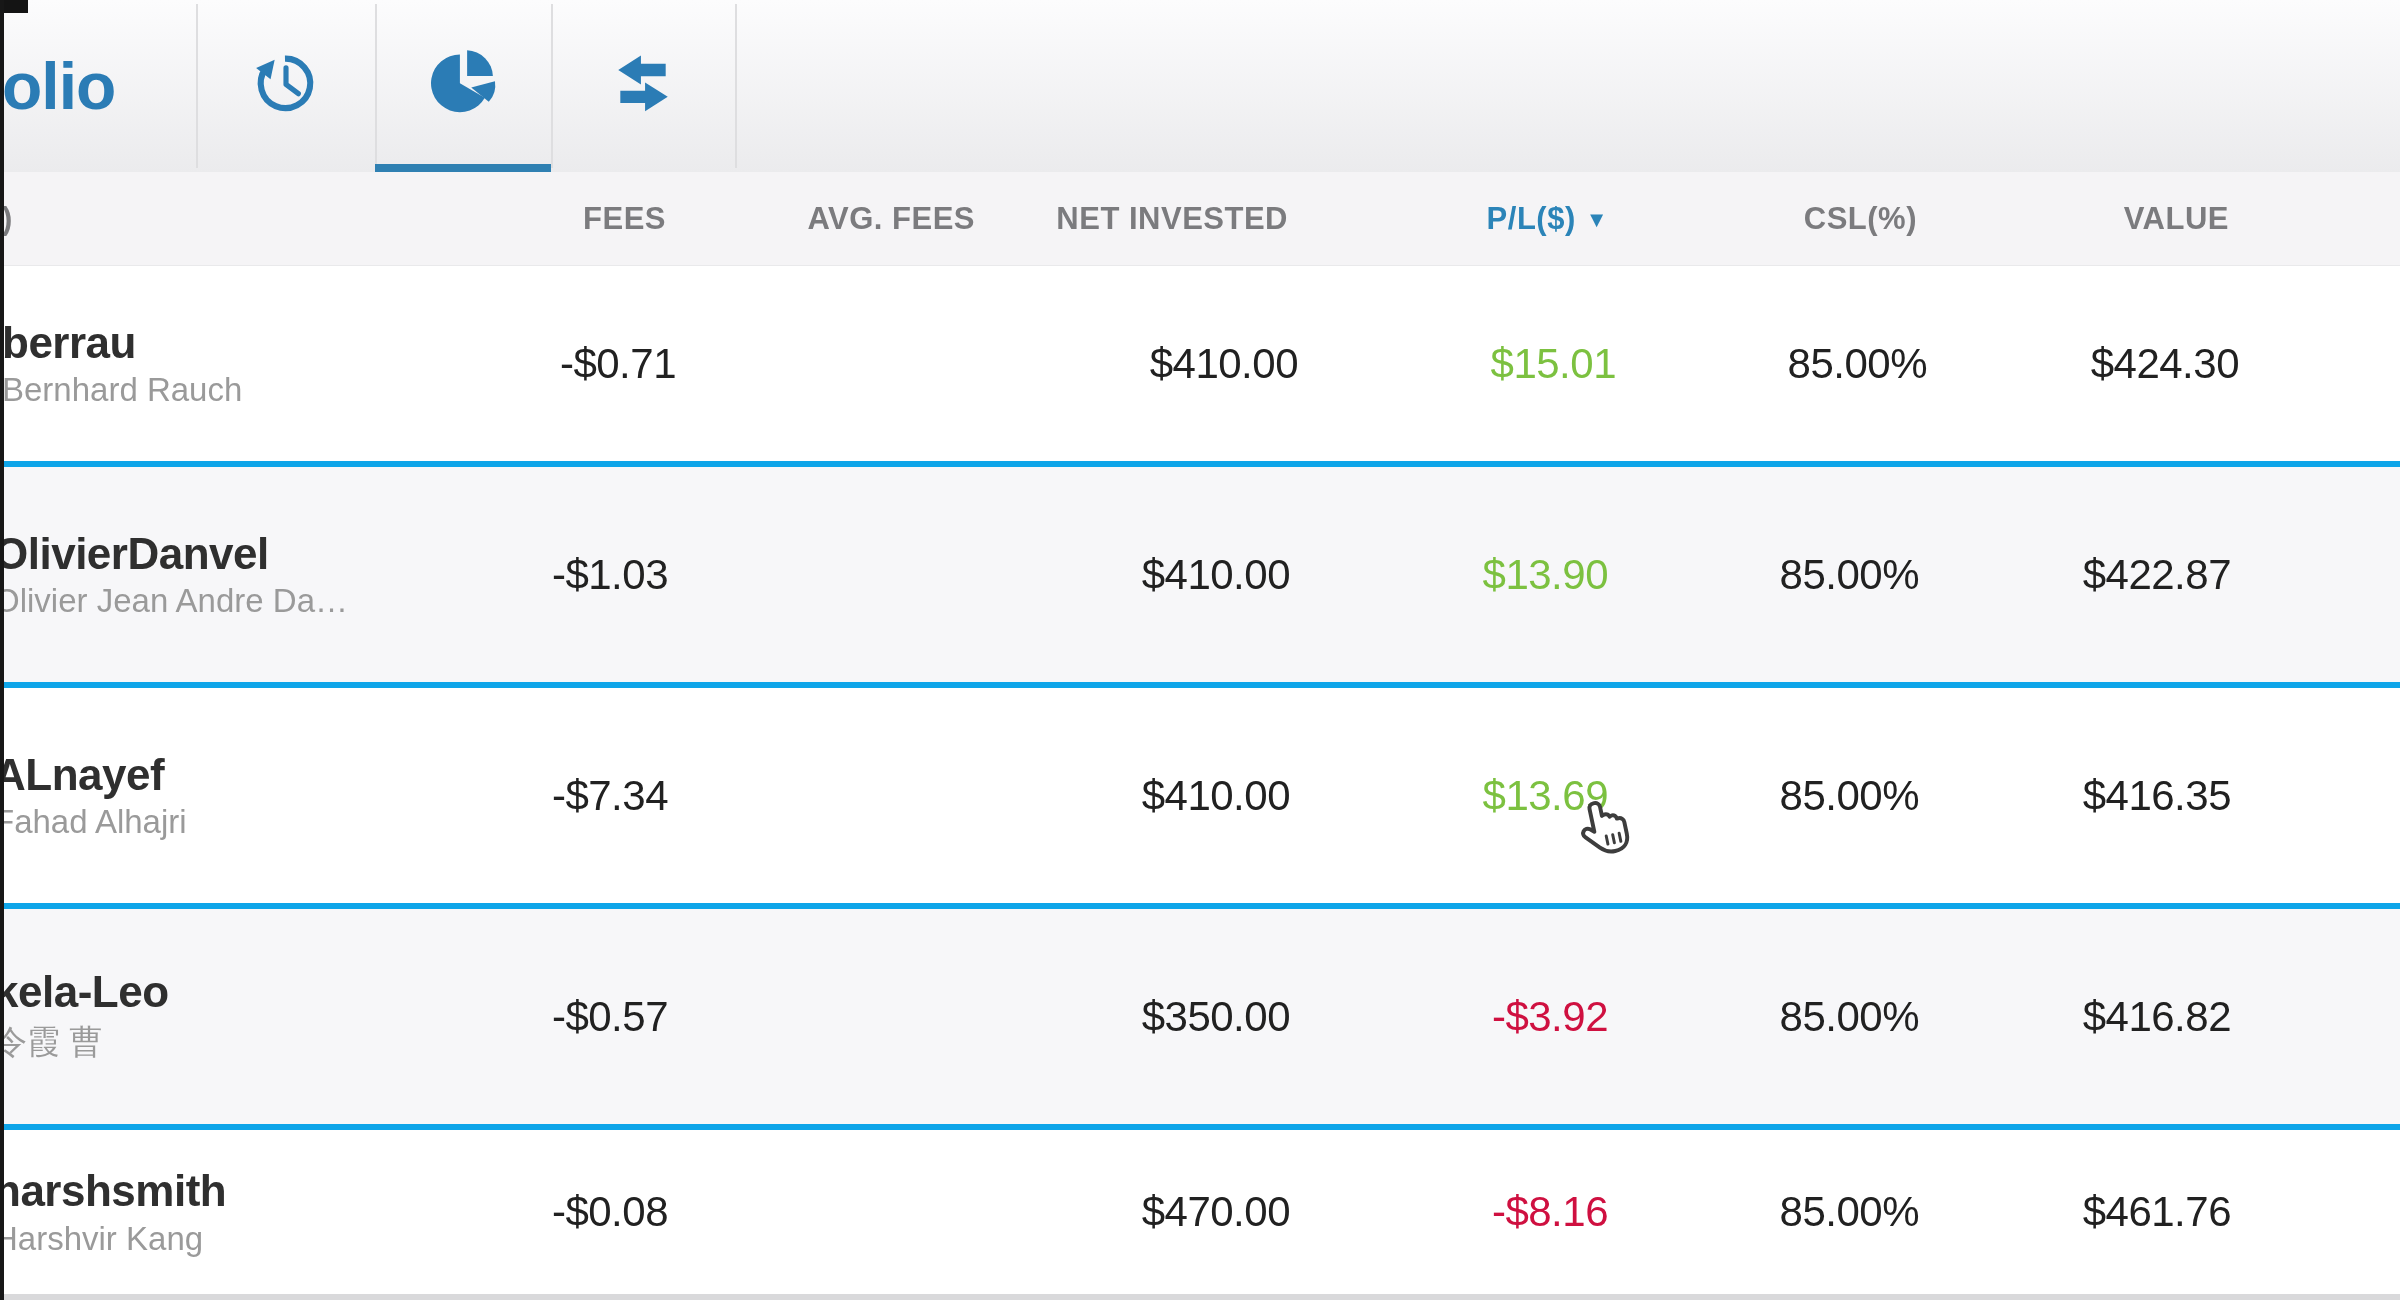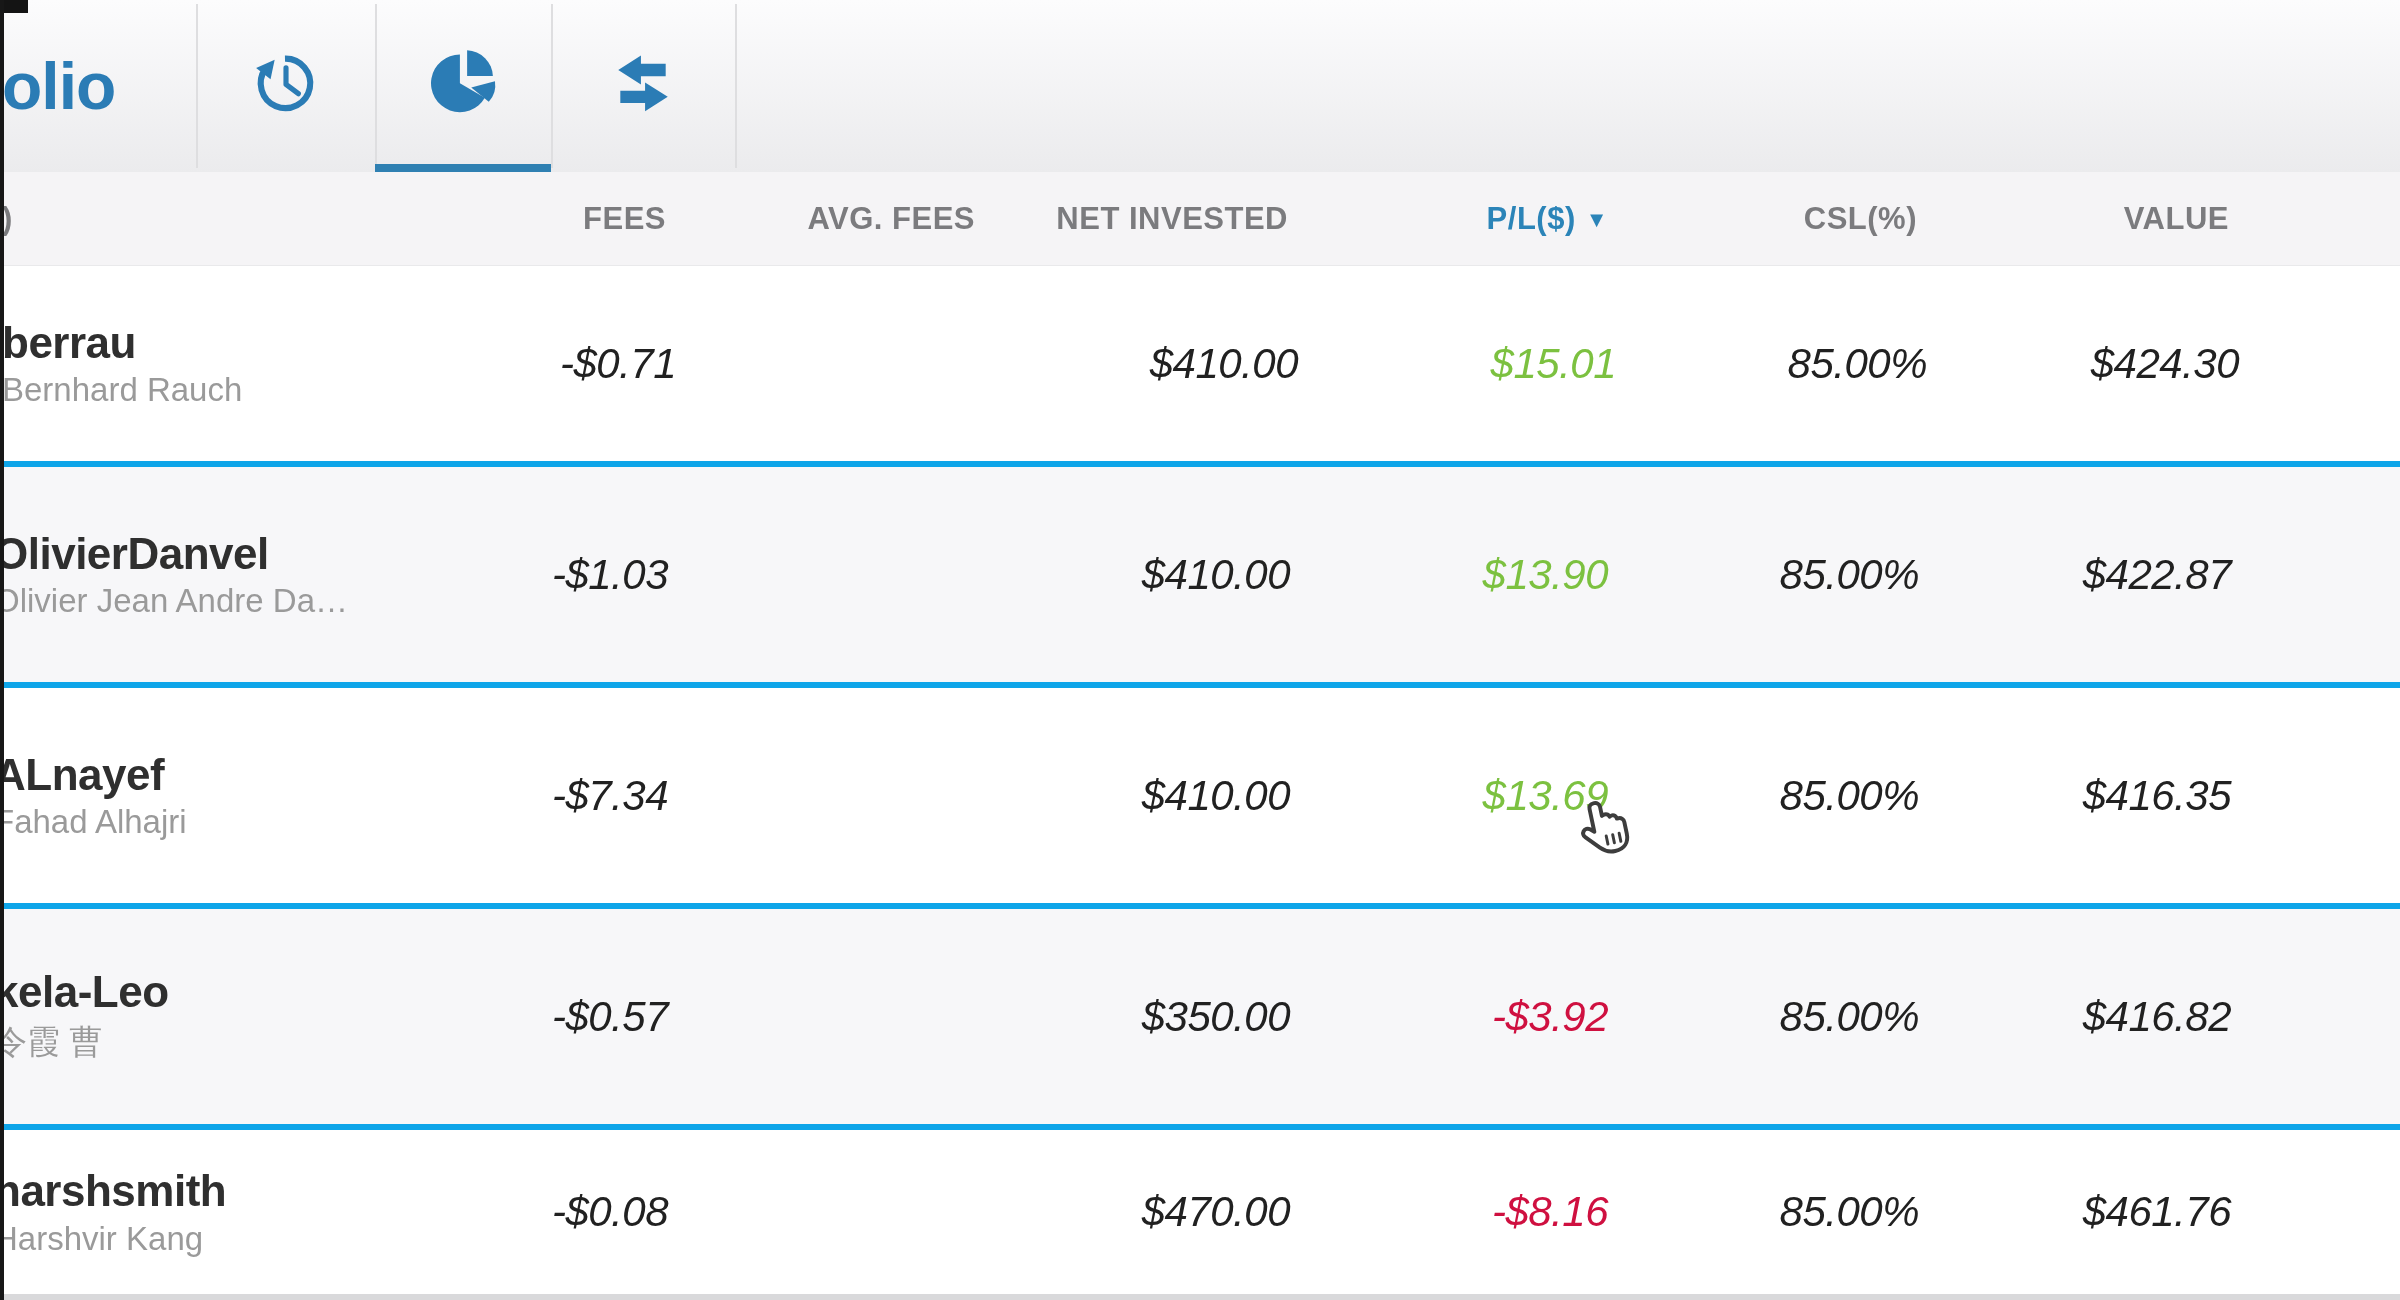--- a/index.html
+++ b/index.html
@@ -48,21 +48,21 @@
   .r0{top:266px;height:195px;margin-left:8px;}
   .r1{top:461px;height:221px;}
   .r2{top:682px;height:221px;}
   .r3{top:903px;height:221px;}
   .r4{top:1124px;height:170px;padding-left:14px;}
   .namecell{position:absolute;left:-6px;top:50%;transform:translateY(-50%);width:620px;overflow:hidden;}
   .uname{font-size:44px;font-weight:bold;color:#2f2f2f;letter-spacing:-0.5px;line-height:1.08;}
   .fullname{font-size:33px;color:#9a9a9a;margin-top:5px;white-space:nowrap;}
   .cell{
     position:absolute;top:50%;transform:translateY(-50%);
-    font-size:42px;color:#212121;letter-spacing:-0.5px;white-space:nowrap;font-style:italic;
+    font-size:42px;color:#212121;letter-spacing:-0.5px;white-space:nowrap;
   }
   .cell.fees{right:1732px;}
   .cell.avgopen{right:1425px;}
   .cell.net{right:1110px;}
   .cell.pl{right:792px;}
   .cell.csl{right:481px;}
   .cell.value{right:169px;}
   #bottom-strip{position:absolute;left:0;top:1294px;width:2400px;height:6px;background:#d9d9db;}
   
   #cursor{position:absolute;left:1576px;top:798px;width:60px;height:66px;pointer-events:none;}

